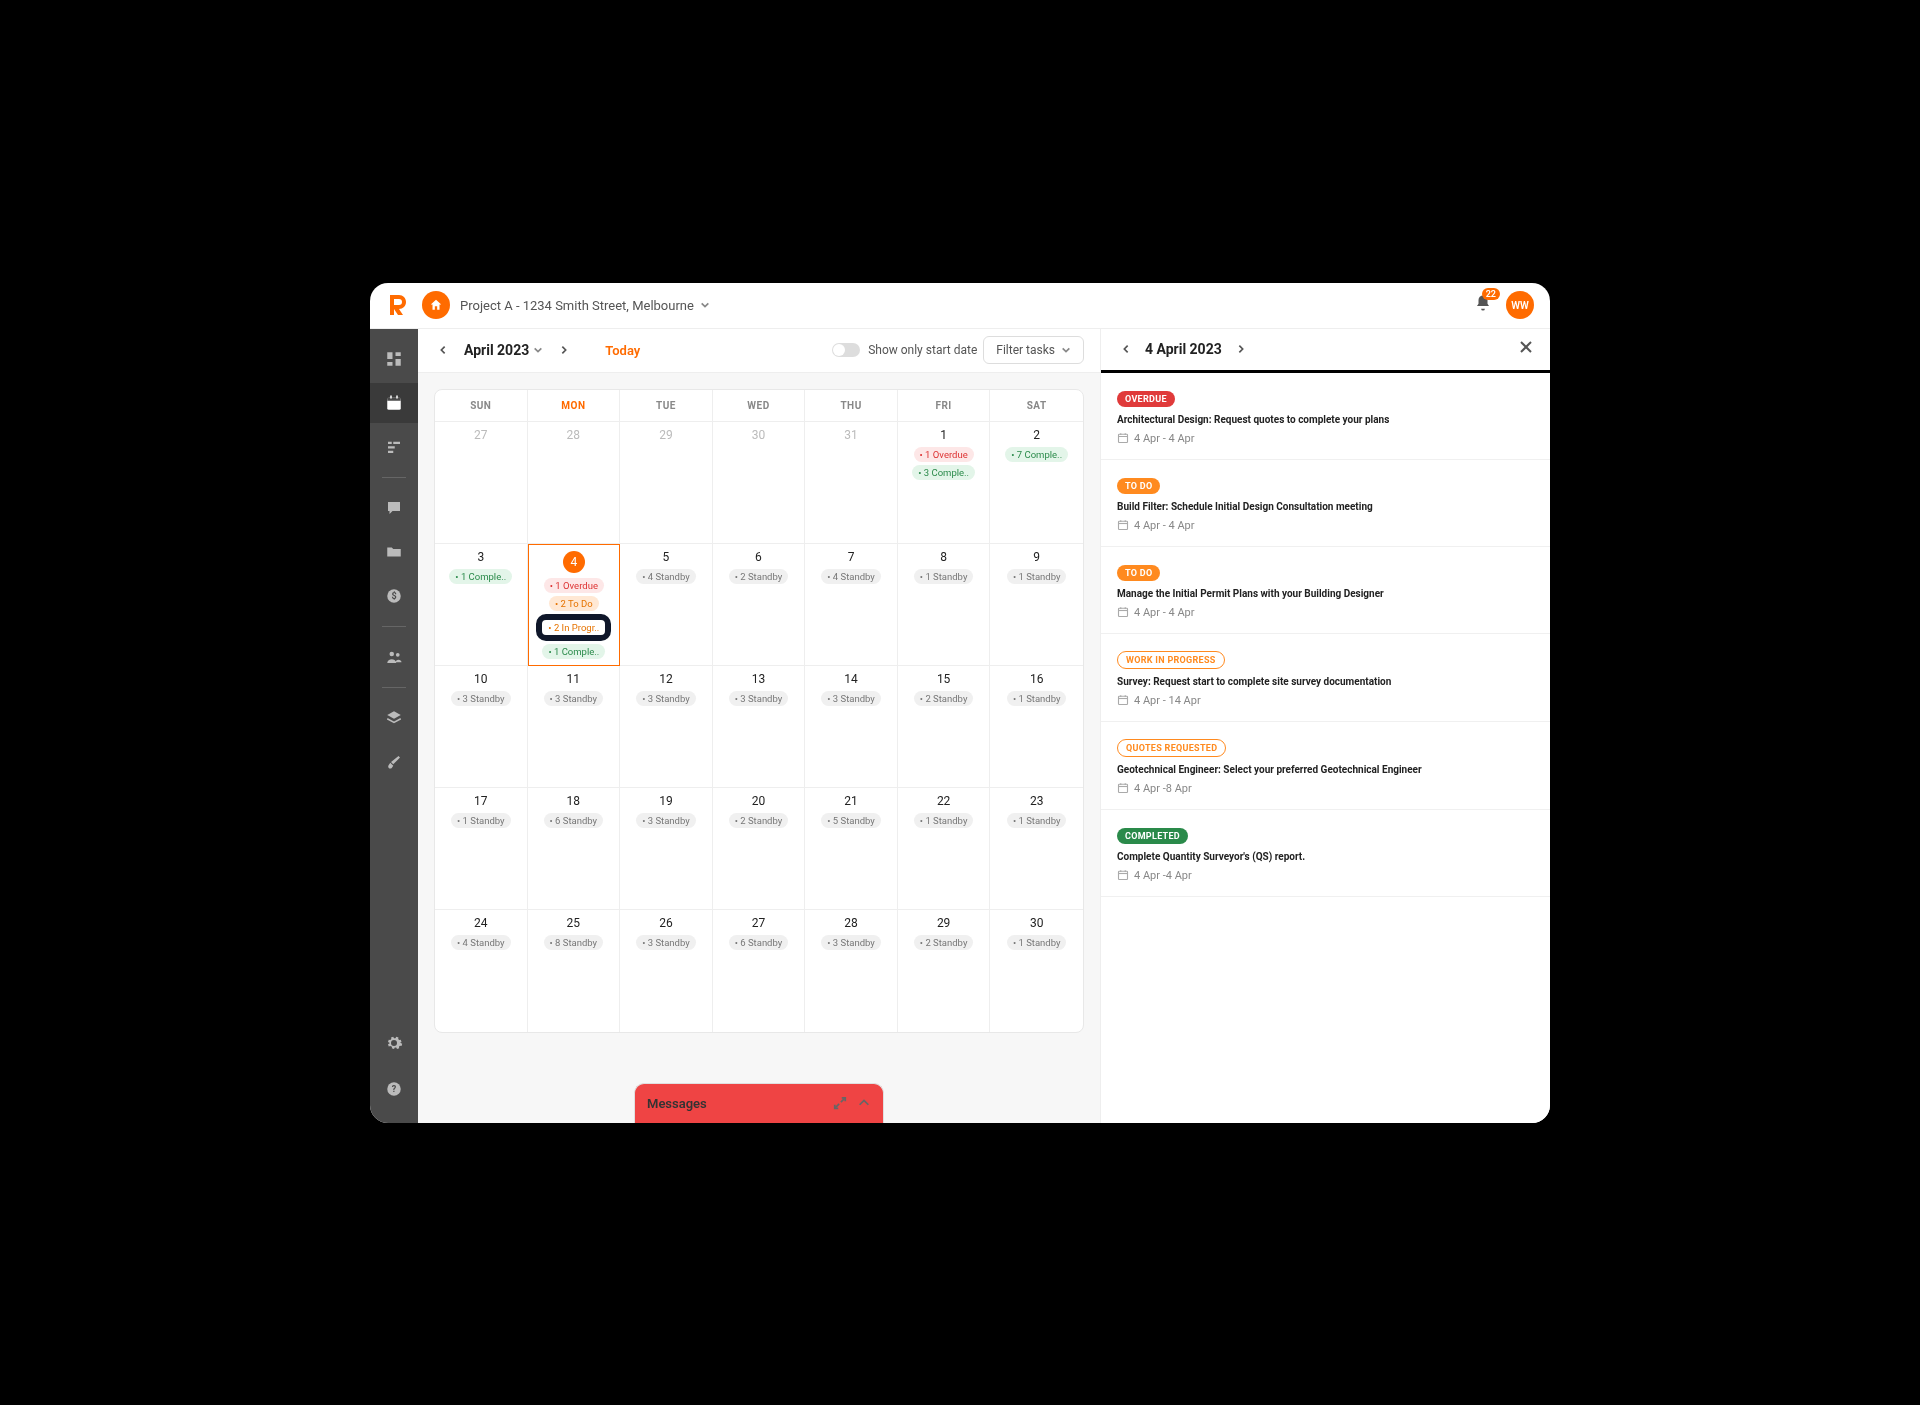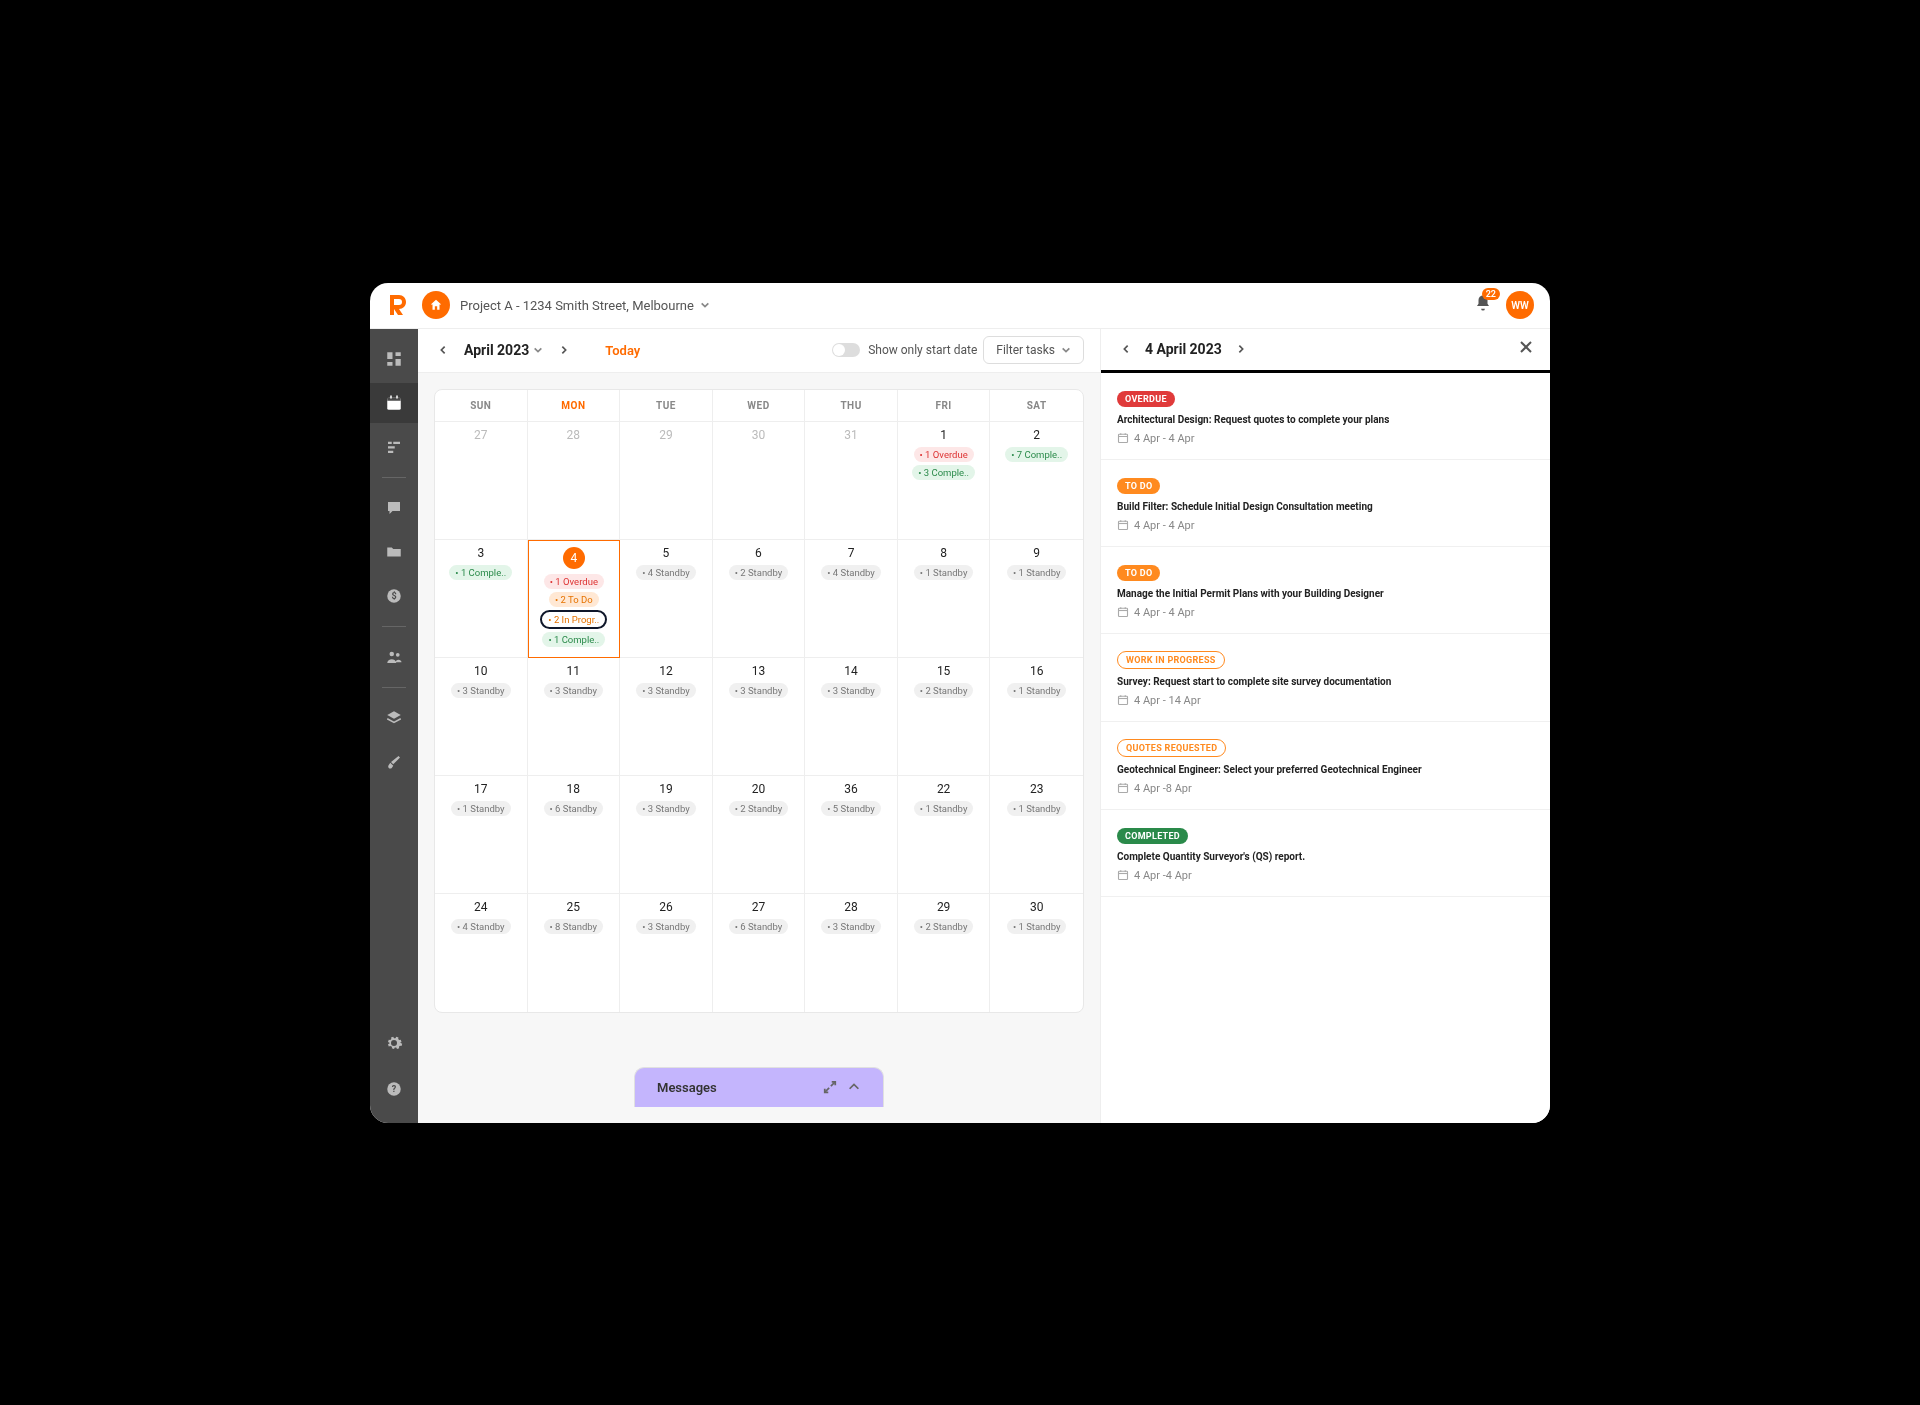--- a/index.html
+++ b/index.html
@@ -48,25 +48,25 @@
 .day-cell { border-right:1px solid #eee; border-bottom:1px solid #eee; padding:6px 4px; display:flex; flex-direction:column; align-items:center; gap:3px; }
 .day-cell:last-child { border-right:none; }
 .week:last-child .day-cell { border-bottom:none; }
 .day-num { font-size:12px; color:#222; margin-bottom:2px; }
 .day-num.prev { color:#bbb; }
 .day-num.selected { width:22px; height:22px; background:#ff6b00; color:#fff; border-radius:50%; display:flex; align-items:center; justify-content:center; }
 .day-cell.selected { border:1.5px solid #ff6b00; }
 .pill { font-size:9.5px; padding:2px 6px; border-radius:10px; display:flex; align-items:center; gap:3px; white-space:nowrap; }
 .pill-overdue { background:#fde7e7; color:#d33; }
 .pill-todo { background:#ffe8d4; color:#e67300; }
-.pill-progress { background:#fff; border:2px solid #0f172a; color:#e67300; }
+.pill-progress { background:#fff; border:6px solid #0f172a; color:#e67300; }
 .pill-complete { background:#e3f5e9; color:#2a8a4a; }
 .pill-standby { background:#f0f0f0; color:#777; }
 
-.messages-dock { position:absolute; bottom:16px; left:50%; transform:translateX(-50%); width:250px; height:40px; background:#c4b5fd; border:1px solid #e0e0e0; border-bottom:none; border-radius:10px 10px 0 0; display:flex; align-items:center; padding:0 22px; font-size:13px; font-weight:600; color:#333; }
+.messages-dock { position:absolute; bottom:0; left:50%; transform:translateX(-50%); width:250px; height:40px; background:#ef4444; border:1px solid #e0e0e0; border-bottom:none; border-radius:10px 10px 0 0; display:flex; align-items:center; padding:0 12px; font-size:13px; font-weight:600; color:#333; }
 .messages-dock .spacer { flex:1; }
 .messages-dock svg { width:14px; height:14px; stroke:#666; stroke-width:2; fill:none; margin-left:10px; }
 
 .detail-pane { width:450px; background:#fff; border-left:1px solid #eee; display:flex; flex-direction:column; }
 .detail-header { height:44px; display:flex; align-items:center; padding:0 16px; border-bottom:3px solid #000000; gap:10px; }
 .detail-date { font-size:14px; font-weight:700; color:#222; }
 .close-btn { margin-left:auto; cursor:pointer; color:#555; }
 .close-btn svg { width:16px; height:16px; stroke:currentColor; stroke-width:2; fill:none; }
 .task-list { flex:1; overflow:auto; }
 .task-item { padding:14px 16px; border-bottom:1px solid #f0f0f0; }
@@ -339,21 +339,21 @@
                   </div>
                   <div class="day-cell">
                     <div class="day-num">19</div>
                     <div class="pill pill-standby">• 3 Standby</div>
                   </div>
                   <div class="day-cell">
                     <div class="day-num">20</div>
                     <div class="pill pill-standby">• 2 Standby</div>
                   </div>
                   <div class="day-cell">
-                    <div class="day-num">36</div>
+                    <div class="day-num">21</div>
                     <div class="pill pill-standby">• 5 Standby</div>
                   </div>
                   <div class="day-cell">
                     <div class="day-num">22</div>
                     <div class="pill pill-standby">• 1 Standby</div>
                   </div>
                   <div class="day-cell">
                     <div class="day-num">23</div>
                     <div class="pill pill-standby">• 1 Standby</div>
                   </div>

